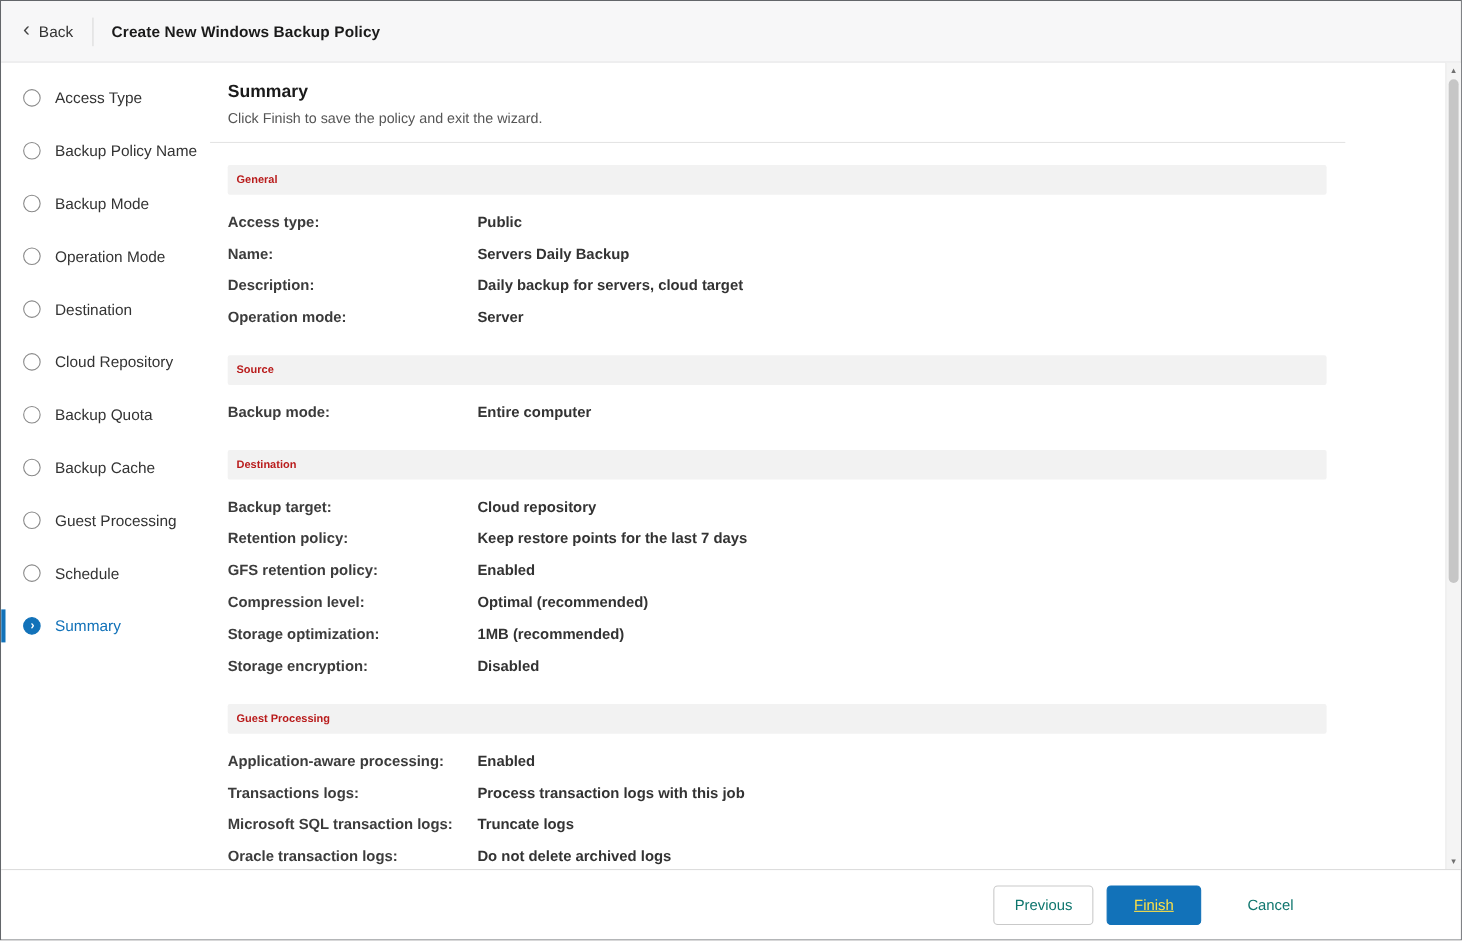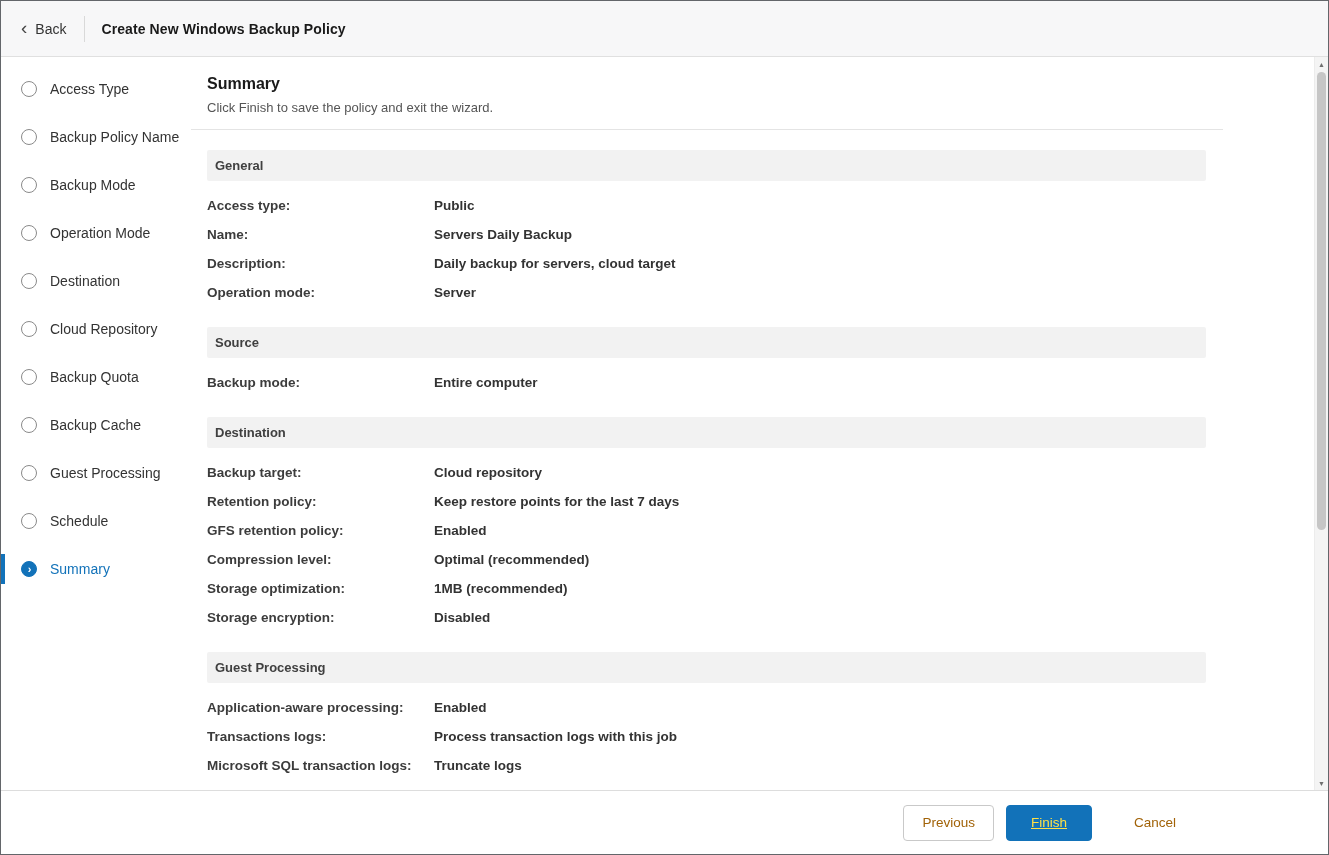--- a/index.html
+++ b/index.html
@@ -50,22 +50,22 @@
     background:var(--accent);border-color:var(--accent);color:#fff;font-weight:700;
     padding-left:1px;
   }
   
   .content{flex:0 0 1032px;width:1032px;display:flex;flex-direction:column;}
   .content-head{padding:18px 16px 14px 16px;border-bottom:1px solid #e4e4e4;}
   .step-title{font-size:16px;font-weight:700;color:#1a1a1a;margin:0 0 7px 0;}
   .step-subtitle{font-size:13px;color:#555;margin:0;}
   .sections{padding:0 17px 10px 16px;overflow:hidden;}
   .section-title{
-    background:var(--band-bg);padding:8px 8px;font-weight:700;font-size:13px;
-    color:#404040;margin:20px 0 10px 0;border-radius:2px;
+    background:var(--band-bg);padding:8px 8px;font-weight:700;font-size:10px;
+    color:#b91c1c;margin:20px 0 10px 0;border-radius:2px;
   }
   .row{display:flex;font-size:13.5px;padding:7px 0;font-weight:bold;}
   .row .label{flex:0 0 227px;width:227px;color:#3c3c3c;}
   .row .value{flex:1;color:#333;}
   
   .scrollbar{
     position:absolute;top:0;right:0;bottom:0;width:14px;background:#f4f4f4;
     border-left:1px solid #ececec;cursor:default;
   }
   .sb-arrow{
@@ -79,21 +79,21 @@
     background:#c6c6c6;border-radius:5px;cursor:grab;
   }
   
   .footer{
     flex:0 0 64px;height:64px;border-top:1px solid #ddd;background:#fff;
     display:flex;align-items:center;justify-content:flex-end;gap:10px;
     padding-right:130px;
   }
   .btn{
     height:36px;min-width:86px;padding:0 18px;border-radius:4px;
-    font-family:inherit;font-size:13.5px;color:#a16207;background:#fff;
+    font-family:inherit;font-size:13.5px;color:#0f766e;background:#fff;
     border:1px solid #c9c9c9;cursor:pointer;
   }
   .btn.primary{background:var(--accent);border-color:var(--accent);color:#fde047;margin-left:2px;text-decoration:underline;}
   .btn.plain{border:none;background:transparent;margin-left:10px;}
 </style>
 </head>
 <body>
 
 <div class="app">
 

